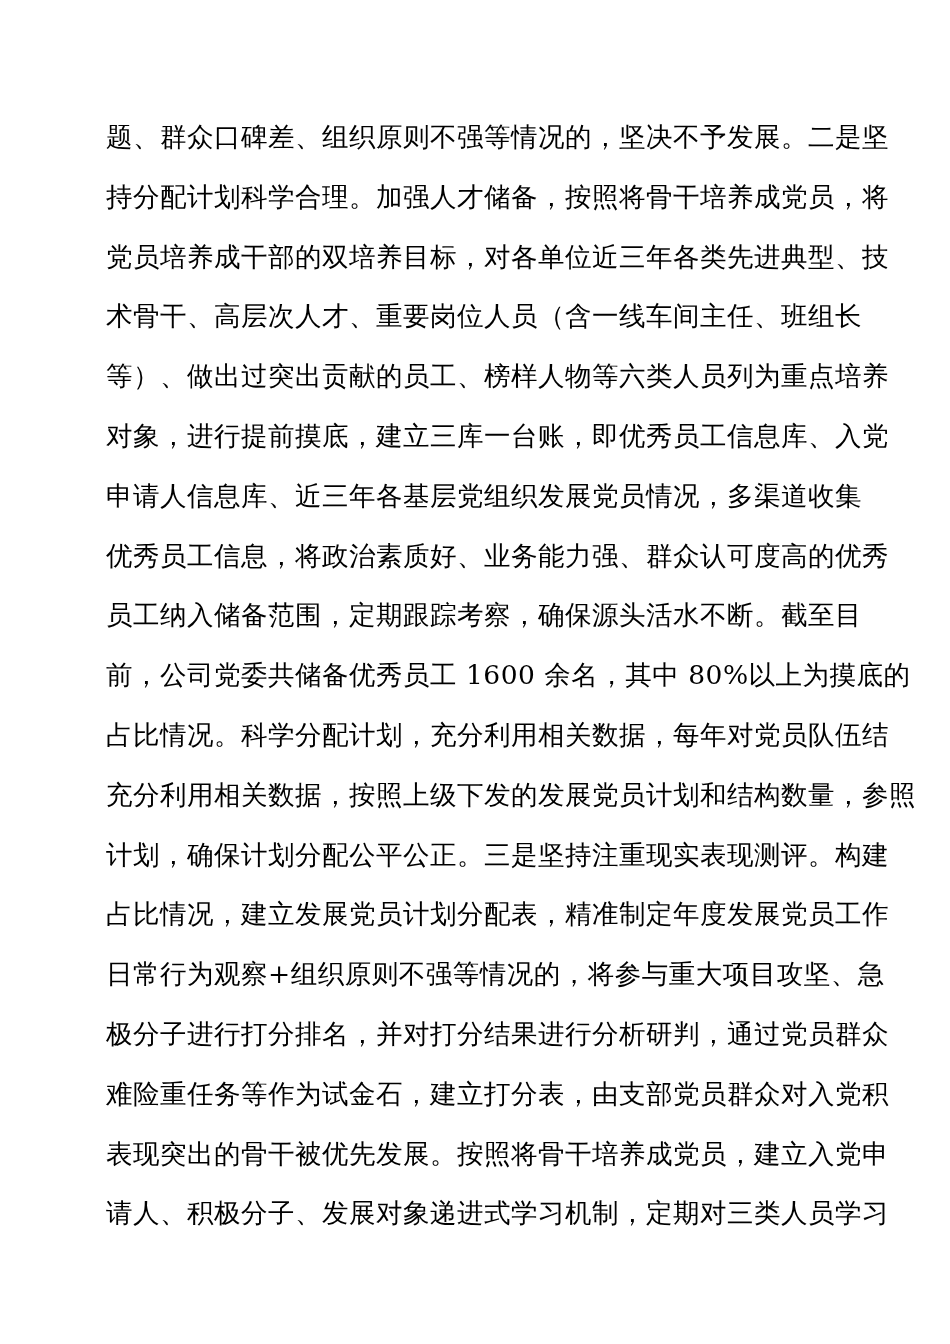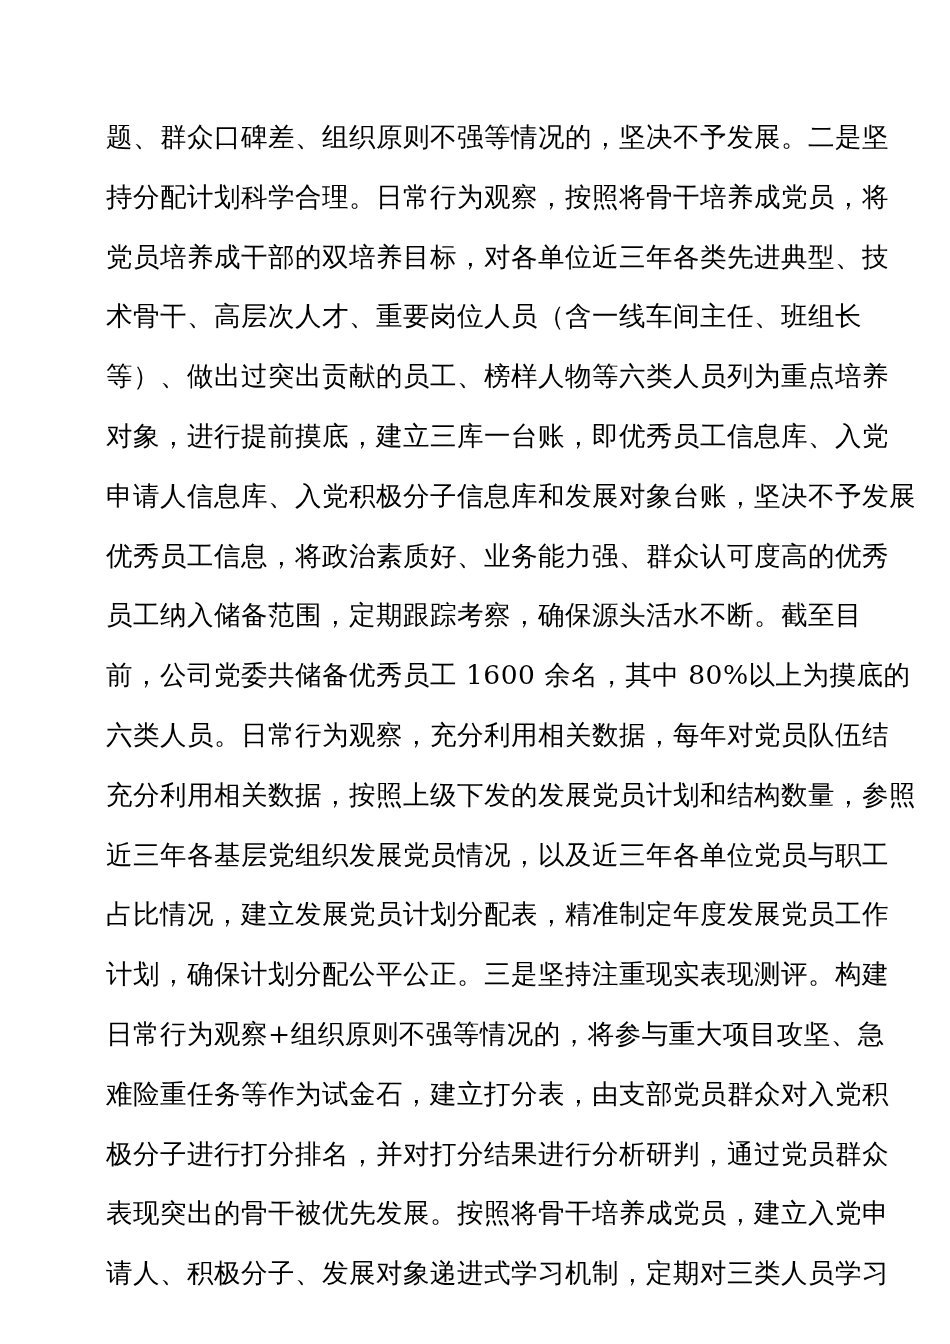--- a/index.html
+++ b/index.html
@@ -39,33 +39,32 @@
     text-align-last: justify;
     letter-spacing: 0.5px;
   }
 </style>
 </head>
 <body>
 
 <div class="page">
   <div class="text-body">
     <span class="line">题、群众口碑差、组织原则不强等情况的，坚决不予发展。二是坚</span>
-    <span class="line">持分配计划科学合理。日常行为观察，按照将骨干培养成党员，将</span>
+    <span class="line">持分配计划科学合理。加强人才储备，按照将骨干培养成党员，将</span>
     <span class="line">党员培养成干部的双培养目标，对各单位近三年各类先进典型、技</span>
     <span class="line">术骨干、高层次人才、重要岗位人员（含一线车间主任、班组长</span>
     <span class="line">等）、做出过突出贡献的员工、榜样人物等六类人员列为重点培养</span>
     <span class="line">对象，进行提前摸底，建立三库一台账，即优秀员工信息库、入党</span>
-    <span class="line">申请人信息库、入党积极分子信息库和发展对象台账，坚决不予发展</span>
+    <span class="line">申请人信息库、近三年各基层党组织发展党员情况，多渠道收集</span>
     <span class="line">优秀员工信息，将政治素质好、业务能力强、群众认可度高的优秀</span>
     <span class="line">员工纳入储备范围，定期跟踪考察，确保源头活水不断。截至目</span>
     <span class="line">前，公司党委共储备优秀员工 1600 余名，其中 80%以上为摸底的</span>
-    <span class="line">六类人员。日常行为观察，充分利用相关数据，每年对党员队伍结</span>
+    <span class="line">占比情况。科学分配计划，充分利用相关数据，每年对党员队伍结</span>
     <span class="line">充分利用相关数据，按照上级下发的发展党员计划和结构数量，参照</span>
-    <span class="line">近三年各基层党组织发展党员情况，以及近三年各单位党员与职工</span>
+    <span class="line">计划，确保计划分配公平公正。三是坚持注重现实表现测评。构建</span>
     <span class="line">占比情况，建立发展党员计划分配表，精准制定年度发展党员工作</span>
-    <span class="line">计划，确保计划分配公平公正。三是坚持注重现实表现测评。构建</span>
     <span class="line">日常行为观察+组织原则不强等情况的，将参与重大项目攻坚、急</span>
+    <span class="line">极分子进行打分排名，并对打分结果进行分析研判，通过党员群众</span>
     <span class="line">难险重任务等作为试金石，建立打分表，由支部党员群众对入党积</span>
-    <span class="line">极分子进行打分排名，并对打分结果进行分析研判，通过党员群众</span>
     <span class="line">表现突出的骨干被优先发展。按照将骨干培养成党员，建立入党申</span>
     <span class="line">请人、积极分子、发展对象递进式学习机制，定期对三类人员学习</span>
   </div>
 </div>
 
 </body></html>

